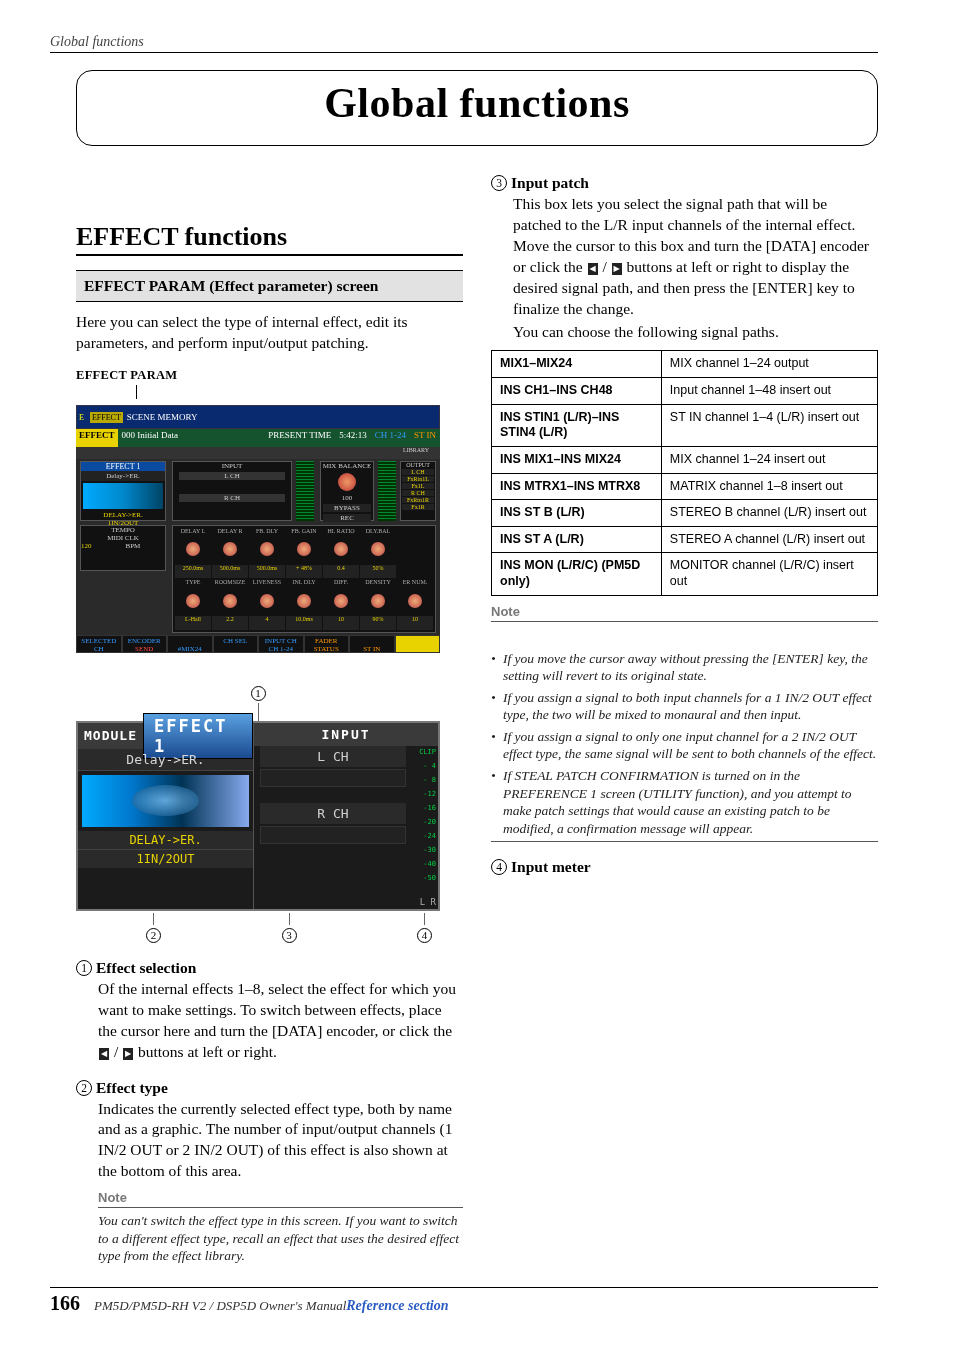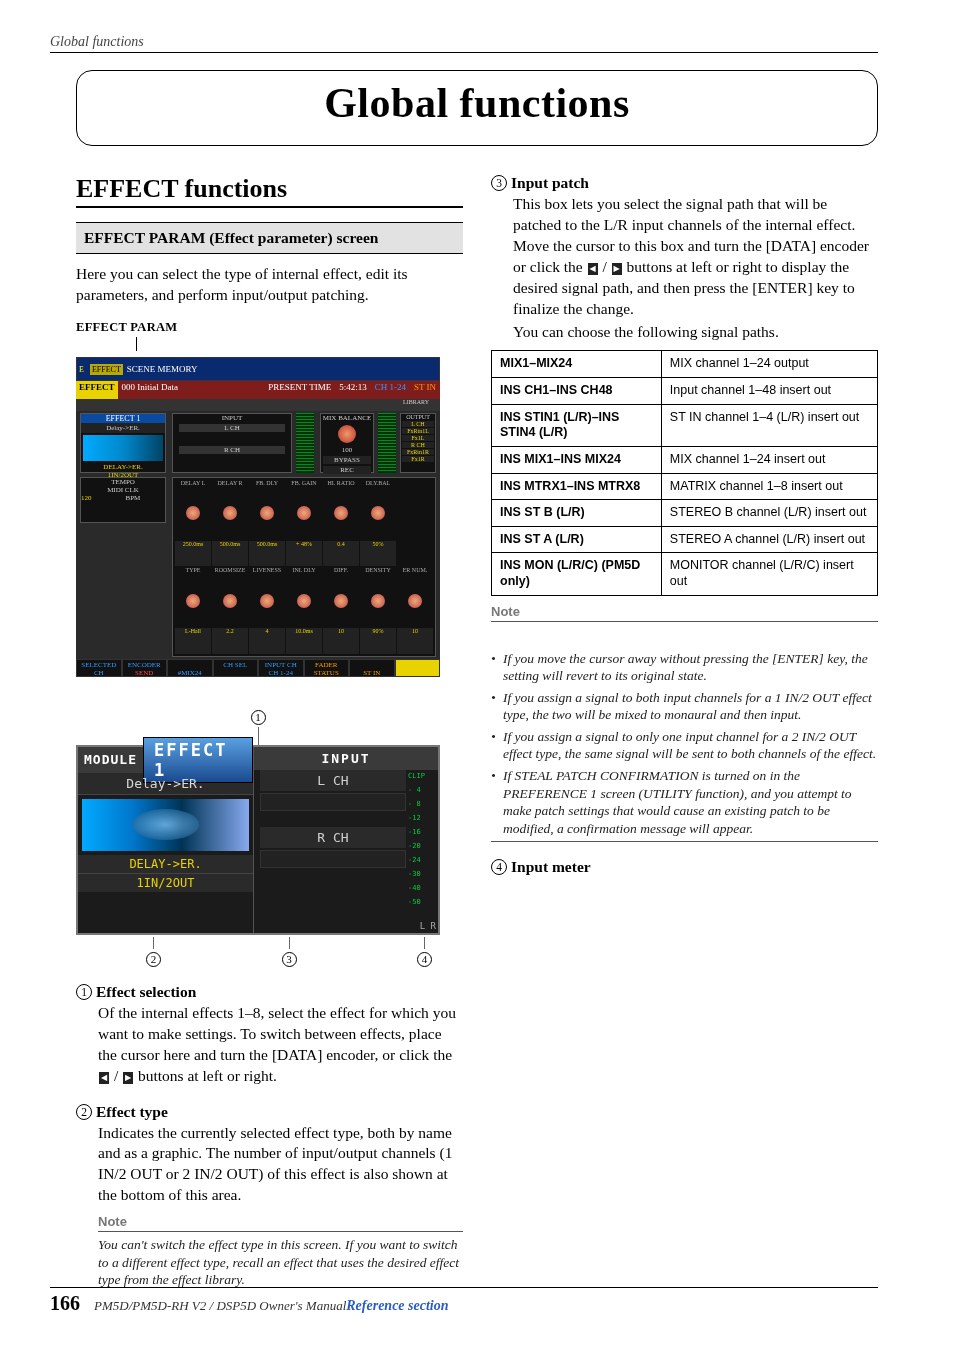--- a/index.html
+++ b/index.html
@@ -40,40 +40,41 @@
     gap: 28px;
     margin-top: 28px;
   }
   .col { flex: 1 1 0; min-width: 0; }
   h2.section {
     font-size: 26px;
     font-weight: bold;
     border-bottom: 2px solid #000;
     padding-bottom: 2px;
     margin-bottom: 14px;
+    margin-top: 48px;
   }
   .subsection {
     background: #e2e2e2;
     border-top: 1px solid #000;
     border-bottom: 1px solid #000;
     padding: 6px 8px;
     font-weight: bold;
     font-size: 15.5px;
     margin-bottom: 10px;
   }
   p.body { font-size: 15.5px; line-height: 1.35; margin-bottom: 8px; }
   .label-caps { font-weight: bold; font-size: 12.5px; letter-spacing: 0.3px; margin-top: 14px; }
   .tick { width: 1px; height: 14px; background: #000; margin: 2px 0 0 60px; }
 
   
   .shot-full {
     margin-top: 6px;
     width: 364px;
-    height: 320px;
-    background: #7f1d1d;
+    height: 248px;
+    background: #14532d;
     position: relative;
     overflow: hidden;
   }
   .shot-top-row { display:flex; height:24px; }
   .shot-scene { flex:1; background:#0a2a70; border:1px solid #334; }
   .shot-scene-label { color:#ff0; font-size:8px; padding:1px 2px; display:inline-block; background:#b9a900; color:#000; }
   .shot-eff { display:flex; height:18px; }
   .shot-eff .ylw { background:#e8d200; color:#000; font-weight:bold; font-size:9px; padding:1px 3px; }
   .shot-eff .txt { color:#fff; font-size:9px; padding:1px 4px; }
   .shot-tabs { height:12px; background:#333; }
@@ -127,21 +128,21 @@
   .dt-box { background:linear-gradient(#5aa0e0,#1a4a90); color:#fff; font-family:monospace; font-weight:bold; font-size:17px; padding:2px 10px; border:1px solid #000; letter-spacing:2px;}
   .dt-cell { background:#2a2a2a; color:#d8d8d8; font-family:monospace; font-size:13px; text-align:center; padding:3px 0; border-bottom:1px solid #444; }
   .dt-graphic { height:52px; margin:4px; background:linear-gradient(90deg,#0af 0%,#07c 30%,#035 60%,#8ae 100%); position:relative; }
   .dt-graphic::after{ content:""; position:absolute; left:30%; top:20%; width:40%; height:60%; border-radius:50%; background:radial-gradient(#8cf,#047); opacity:.7;}
   .dt-name { background:#2a2a2a; color:#e8d200; font-family:monospace; font-size:12px; text-align:center; padding:2px 0; border-bottom:1px solid #444;}
   .dt-io { background:#2a2a2a; color:#e8d200; font-family:monospace; font-size:12px; text-align:center; padding:2px 0;}
   .dt-rh-hdr { background:#3a3a3a; color:#fff; font-family:monospace; font-size:13px; text-align:center; padding:4px 0; letter-spacing:2px; font-weight:bold;}
   .dt-ch { background:#2a2a2a; color:#d0d0d0; font-family:monospace; font-size:13px; text-align:center; padding:3px 0; margin-bottom:2px;}
   .dt-empty { background:#222; height:18px; margin-bottom:2px; border:1px solid #333;}
   .dt-blank { height:14px; background:#1b1b1b;}
-  .dt-scale { position:absolute; right:2px; top:26px; bottom:20px; width:28px; font-size:7px; color:#0c4; font-family:monospace; line-height:1.1; }
+  .dt-scale { position:absolute; right:2px; top:26px; bottom:20px; width:28px; font-size:7px; color:#0c4; font-family:monospace; line-height:1.1; text-align:right;}
   .dt-scale div{ height:10%; }
   .dt-meters { position:absolute; right:2px; bottom:2px; font-size:9px; color:#aaa; font-family:monospace;}
   .callout-row { display:flex; justify-content:space-between; padding:0 8px 0 70px; margin-top:2px;}
   .callout-row .grp{ text-align:center; font-size:13px;}
   .callout-row .ln{ width:1px; height:12px; background:#666; margin:0 auto 2px auto;}
   .callout-row .num{ display:inline-block; width:15px; height:15px; border:1px solid #000; border-radius:50%; font-size:11px; line-height:13px;}
 
   .item { margin-top: 16px; }
   .item-head { font-size: 15.5px; }
   .item-num { display:inline-block; width:16px; height:16px; border:1px solid #000; border-radius:50%; font-size:11.5px; line-height:14px; text-align:center; margin-right:4px; vertical-align:1px;}

